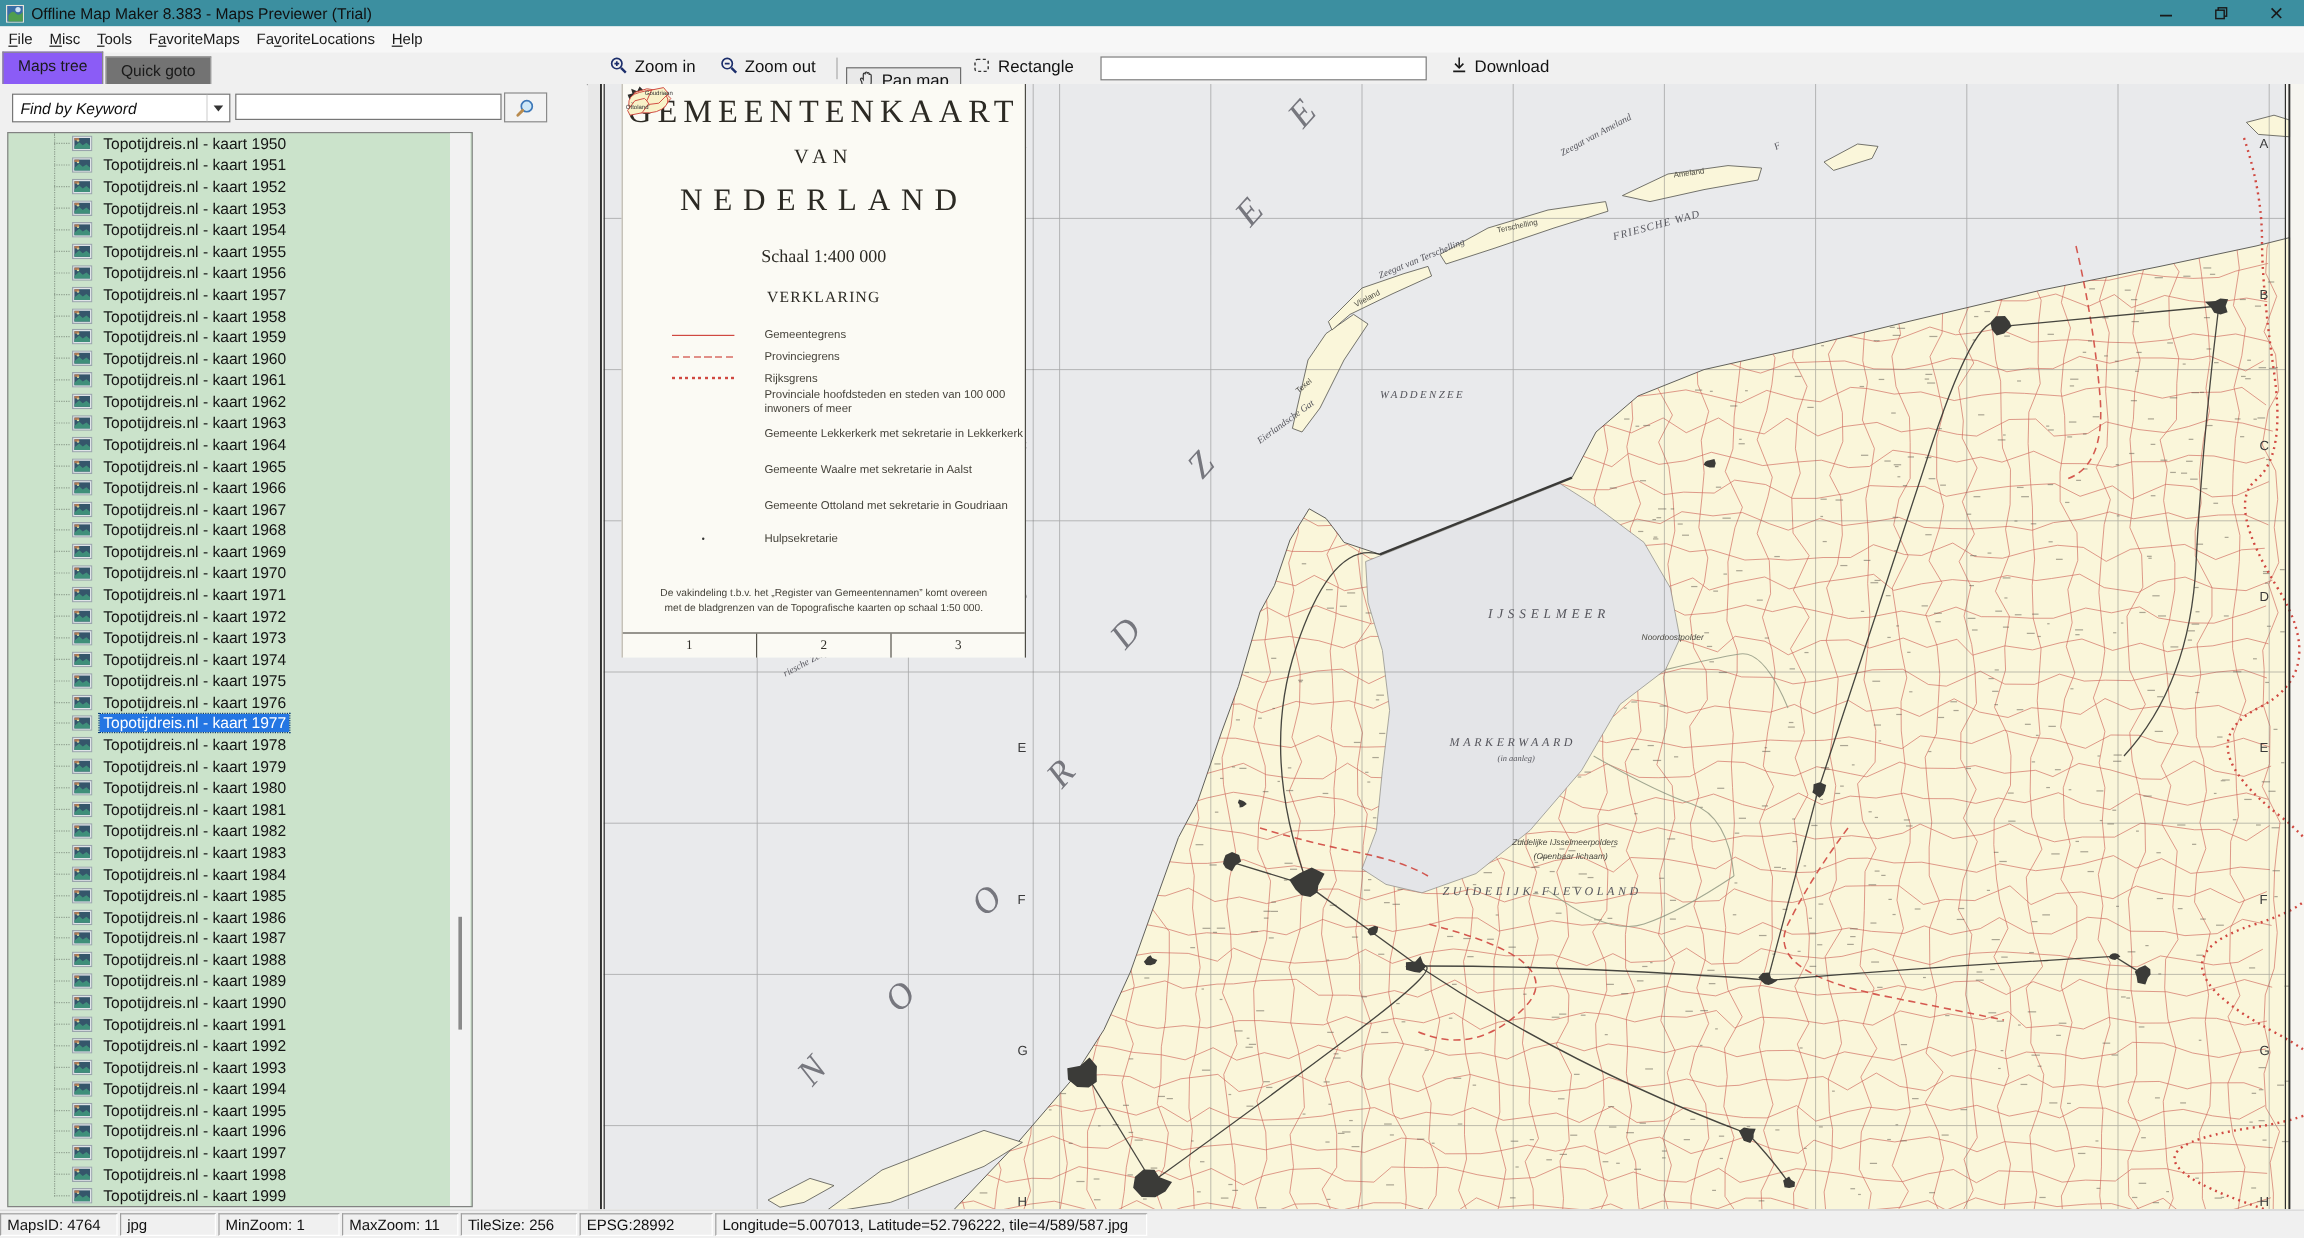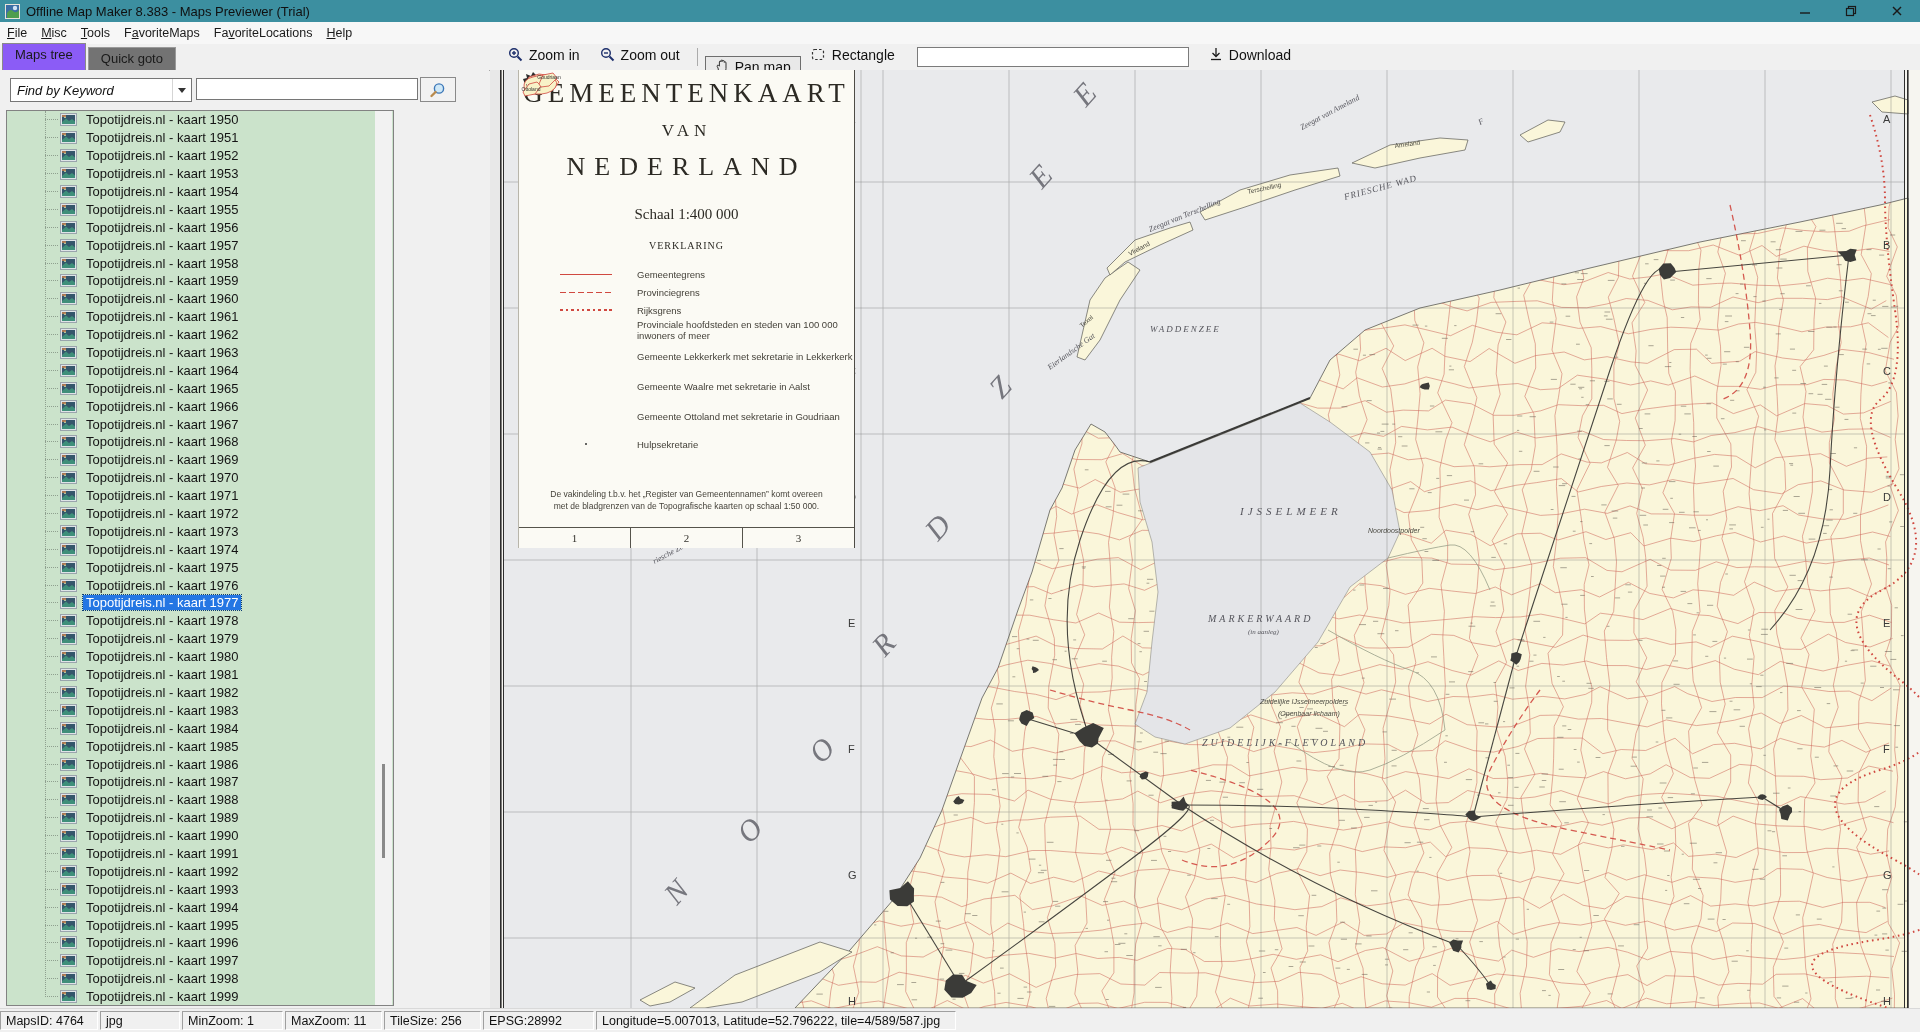--- a/index.html
+++ b/index.html
@@ -54,21 +54,21 @@
   
   .map{position:absolute;left:490px;top:70px;width:1430px;height:938px;background:#E9EAEC;overflow:hidden;}
   .map svg{position:absolute;left:0;top:0;}
   .legend{position:absolute;left:28px;top:0;width:337px;height:478px;background:#FBFAF4;
     border-left:1px solid #b8b5aa;border-right:1px solid #4d4b45;box-sizing:border-box;
     font-family:"Liberation Serif",serif;color:#2c2a24;text-align:center;}
   .lg-t1{margin-top:8px;font-size:27px;letter-spacing:5px;}
   .lg-t2{margin-top:12px;font-size:17px;letter-spacing:5px;}
   .lg-t3{margin-top:11px;font-size:26px;letter-spacing:9px;}
   .lg-sc{margin-top:24px;font-size:15px;}
-  .lg-vk{margin-top:17px;font-size:10px;letter-spacing:1px;}
+  .lg-vk{margin-top:17px;font-size:13px;letter-spacing:1px;}
   .lg-entries{margin-top:14px;text-align:left;}
   .lg-e{display:flex;align-items:center;font-size:9.5px;color:#45423a;font-family:"Liberation Sans",sans-serif;}
   .lg-sym{width:58px;margin-left:38px;margin-right:22px;display:flex;justify-content:center;align-items:center;flex:none;}
   .h18{height:18px}.h22{height:22px}.h30{height:30px}.h26{height:26px}
   .sym-solid{width:52px;height:1px;background:#D04840;}
   .sym-dash{width:52px;height:1px;background:repeating-linear-gradient(90deg,#D04840 0 6px,transparent 6px 9px);}
   .sym-dot{width:52px;height:2.5px;background:repeating-linear-gradient(90deg,#D04840 0 2.5px,transparent 2.5px 5.5px);}
   .sym-pt{width:2px;height:2px;background:#333;border-radius:50%;}
   .lg-foot{position:absolute;left:0;right:0;bottom:36px;font-size:8.5px;color:#45423a;line-height:12px;
     font-family:"Liberation Sans",sans-serif;}

